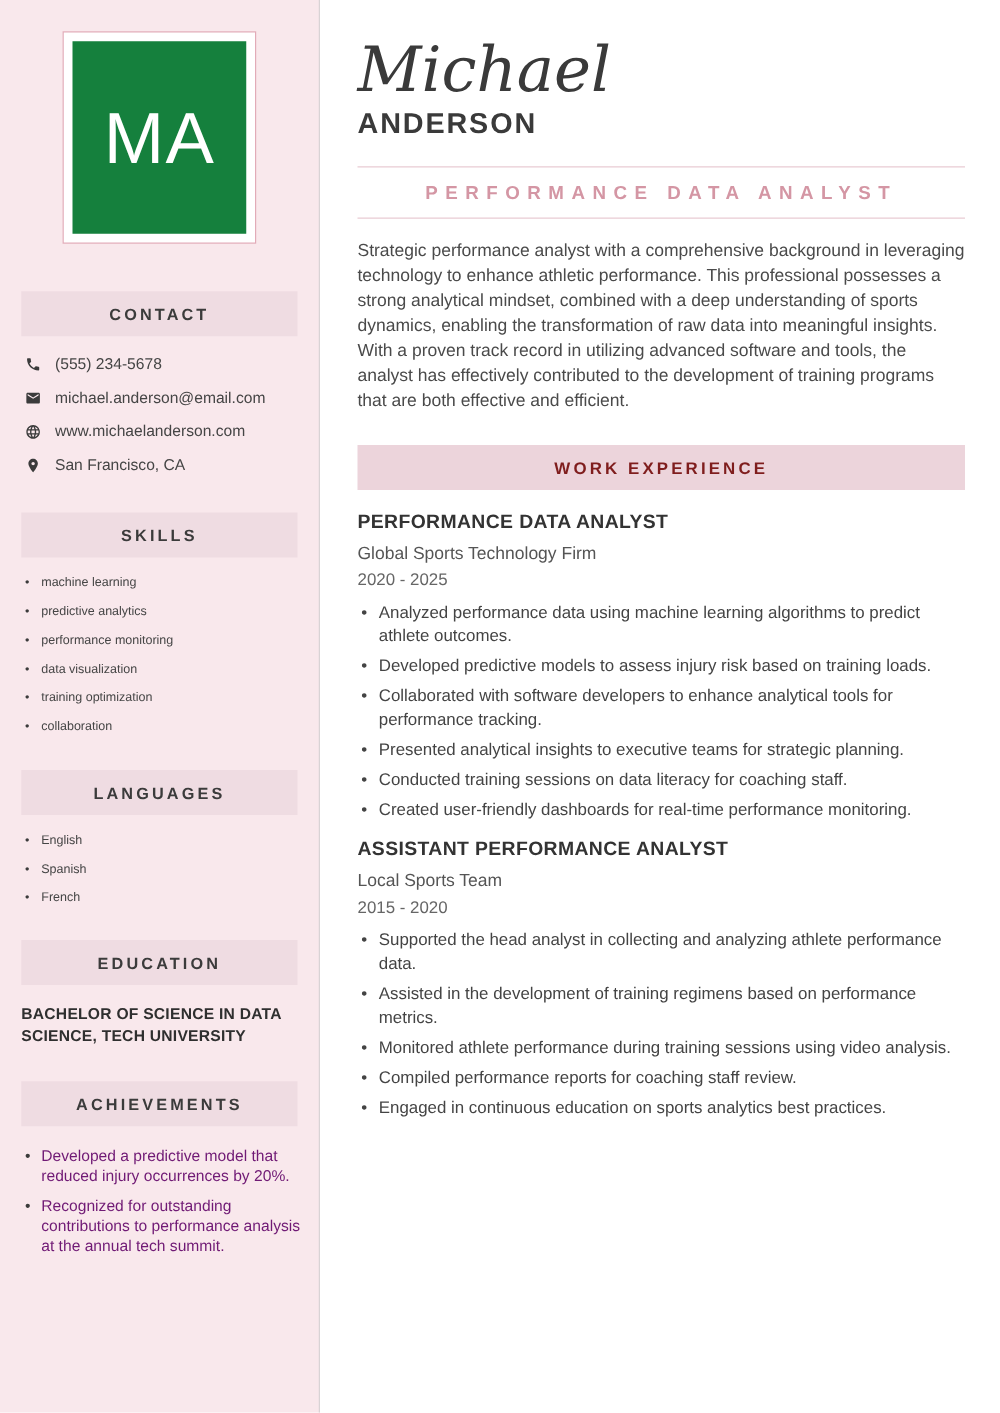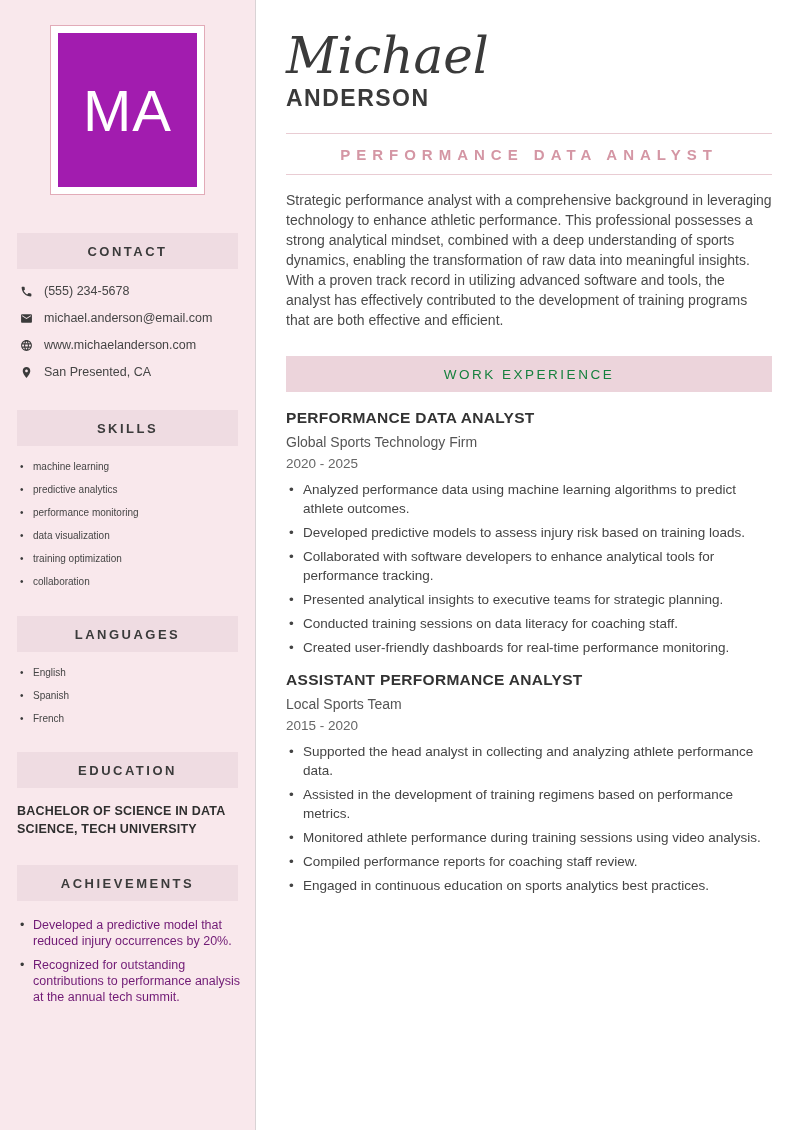--- a/index.html
+++ b/index.html
@@ -12,21 +12,21 @@
   
   .sidebar {
     position:absolute; left:0; top:0; width:256px; height:1130px;
     background:#f9e8ec; border-right:1px solid #d9d3d5;
   }
   .photo-frame {
     width:155px; height:170px; margin:25px auto 0; background:#ffffff;
     border:1px solid #e2abb8; display:flex; align-items:center; justify-content:center;
   }
   .monogram-box {
-    width:139px; height:154px; background:#a21caf;
+    width:139px; height:154px; background:#15803d;
     display:flex; align-items:center; justify-content:center;
   }
   .monogram-box span {
     color:#ffffff; font-size:58px; letter-spacing:1px; font-weight:400;
   }
   .side-band {
     margin:0 17px; height:36px; background:#efdce2;
     display:flex; align-items:center; justify-content:center;
     font-size:13px; font-weight:bold; letter-spacing:2.5px; color:#3b3b3b;
   }
@@ -73,21 +73,21 @@
   .rule { border:none; border-top:1px solid #e9ccd3; }
   .rule-top { margin-top:21px; }
   .main-job-title {
     text-align:center; font-size:15px; font-weight:bold;
     letter-spacing:6px; color:#d496a4; padding:12px 0 11px;
   }
   .summary { margin-top:15px; font-size:14px; line-height:20px; color:#4a4a4a; }
   .work-band {
     margin-top:26px; height:36px; background:#ecd4db;
     display:flex; align-items:center; justify-content:center;
-    font-size:13.5px; font-weight:normal; letter-spacing:2.5px; color:#15803d;
+    font-size:13.5px; font-weight:bold; letter-spacing:2.5px; color:#7f1d1d;
   }
   .job { margin-top:17px; }
   .job + .job { margin-top:14px; }
   .job-title { font-size:15.5px; font-weight:bold; color:#333333; letter-spacing:0.3px; }
   .job-company { font-size:14px; color:#555555; margin-top:7px; }
   .job-dates { font-size:13.5px; color:#666666; margin-top:6px; }
   ul.job-bullets { list-style:none; margin-top:9px; }
   ul.job-bullets li {
     font-size:13.5px; color:#444444; line-height:19px; margin-bottom:5px;
     padding-left:17px; position:relative;
@@ -126,21 +126,21 @@
       <div class="contact-row">
         <svg width="13" height="13" viewBox="0 0 24 24" fill="#3b3b3b">
             <path d="M11.99 2C6.47 2 2 6.48 2 12s4.47 10 9.99 10C17.52 22 22 17.52 22 12S17.52 2 11.99 2zm6.93 6h-2.95c-.32-1.25-.78-2.45-1.38-3.56 1.84.63 3.37 1.91 4.33 3.56zM12 4.04c.83 1.2 1.48 2.53 1.91 3.96h-3.82c.43-1.43 1.08-2.76 1.91-3.96zM4.26 14C4.1 13.36 4 12.69 4 12s.1-1.36.26-2h3.38c-.08.66-.14 1.32-.14 2 0 .68.06 1.34.14 2H4.26zm.82 2h2.95c.32 1.25.78 2.45 1.38 3.56-1.84-.63-3.37-1.9-4.33-3.56zm2.95-8H5.08c.96-1.66 2.49-2.93 4.33-3.56C8.81 5.55 8.35 6.75 8.03 8zM12 19.96c-.83-1.2-1.48-2.53-1.91-3.96h3.82c-.43 1.43-1.08 2.76-1.91 3.96zM14.34 14H9.66c-.09-.66-.16-1.32-.16-2 0-.68.07-1.35.16-2h4.68c.09.65.16 1.32.16 2 0 .68-.07 1.34-.16 2zm.25 5.56c.6-1.11 1.06-2.31 1.38-3.56h2.95c-.96 1.65-2.49 2.93-4.33 3.56zM16.36 14c.08-.66.14-1.32.14-2 0-.68-.06-1.34-.14-2h3.38c.16.64.26 1.31.26 2s-.1 1.36-.26 2h-3.38z"></path>
           </svg>
         <span>www.michaelanderson.com</span>
       </div>
       <div class="contact-row">
         <svg width="13" height="13" viewBox="0 0 24 24" fill="#3b3b3b">
             <path d="M12 2C8.13 2 5 5.13 5 9c0 5.25 7 13 7 13s7-7.75 7-13c0-3.87-3.13-7-7-7zm0 9.5c-1.38 0-2.5-1.12-2.5-2.5s1.12-2.5 2.5-2.5 2.5 1.12 2.5 2.5-1.12 2.5-2.5 2.5z"></path>
           </svg>
-        <span>San Presented, CA</span>
+        <span>San Francisco, CA</span>
       </div>
     </div>
 
     <div class="side-band band-skills">
       <span>SKILLS</span>
     </div>
     <ul class="side-list">
 
     <li>machine learning</li>
         <li>predictive analytics</li>

